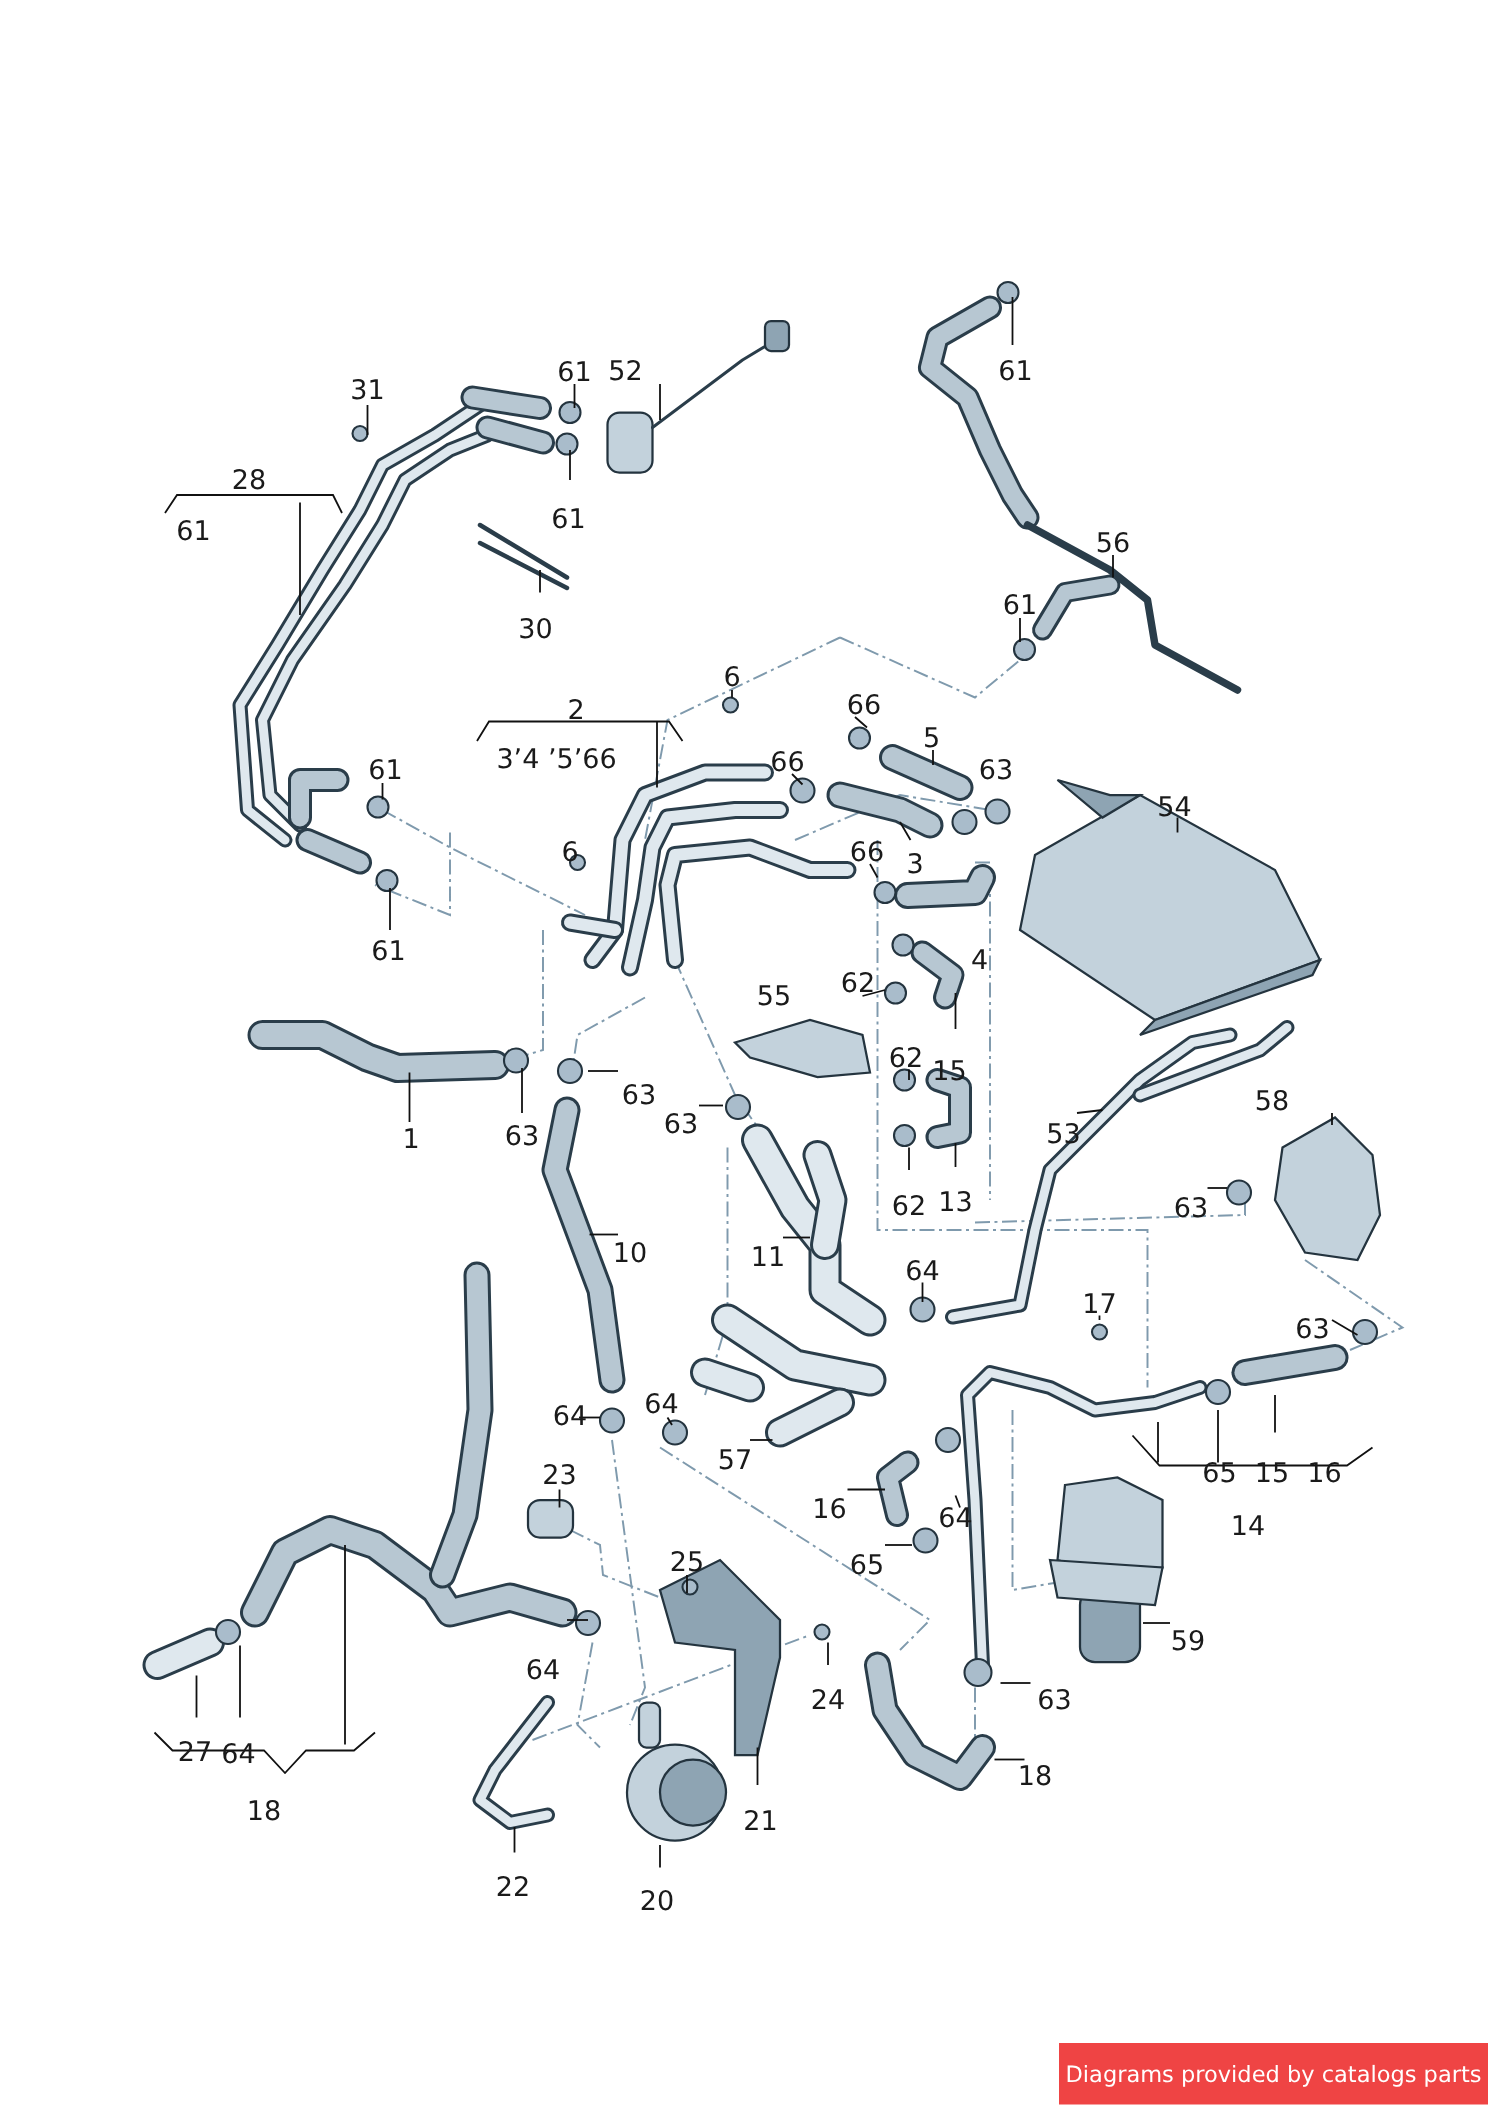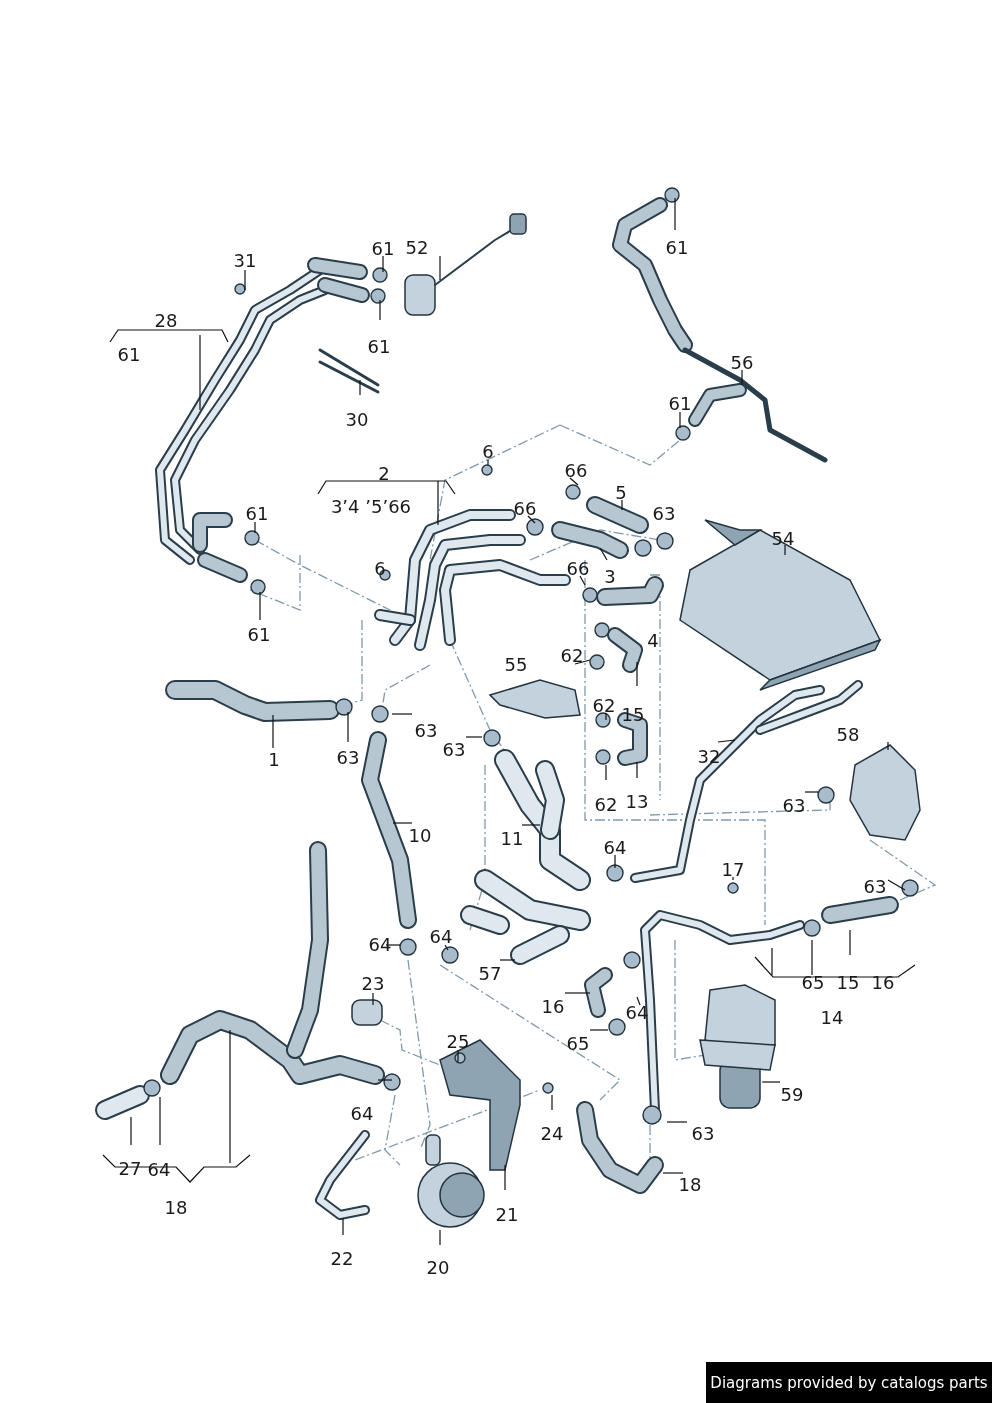--- a/index.html
+++ b/index.html
@@ -1,19 +1,19 @@
 <!DOCTYPE html>
 <html><head>
 <meta charset="utf-8">
 <style>
   html, body { margin: 0; padding: 0; background: #ffffff; }
   body { width: 992px; height: 1403px; position: relative; overflow: hidden; font-family: "DejaVu Sans", sans-serif; }
   #diagram { position: absolute; left: 0; top: 0; width: 992px; height: 1403px; }
   .lbl { position: absolute; font-size: 18px; color: #1a1a1a; line-height: 1; transform: translate(-50%, -50%); white-space: nowrap; cursor: pointer; }
-  .footer { position: absolute; left: 706px; top: 1362px; width: 286px; height: 41px; background: #000000; color: #fff; font-size: 15px; display: flex; align-items: center; justify-content: center; }
+  .footer { position: absolute; left: 706px; top: 1362px; width: 286px; height: 41px; background: #ef4444; color: #fff; font-size: 15px; display: flex; align-items: center; justify-content: center; }
   svg .hose { fill: none; stroke: #2a3d4a; stroke-linecap: round; stroke-linejoin: round; }
   svg .hosefill { fill: none; stroke: #b7c7d2; stroke-linecap: round; stroke-linejoin: round; }
   svg .pipe { fill: none; stroke: #2a3d4a; stroke-linecap: round; stroke-linejoin: round; }
   svg .pipefill { fill: none; stroke: #dfe8ee; stroke-linecap: round; stroke-linejoin: round; }
   svg .leader { stroke: #111; stroke-width: 1.2; fill: none; }
   svg .dash { stroke: #7f9aad; stroke-width: 1.3; fill: none; stroke-dasharray: 10 3 2 3; }
   svg .part { fill: #c3d2dc; stroke: #24343f; stroke-width: 1.5; }
   svg .partdark { fill: #8ea4b3; stroke: #24343f; stroke-width: 1.5; }
   svg .clamp { fill: #a9bccb; stroke: #24343f; stroke-width: 1.4; }
 </style>
@@ -322,21 +322,21 @@
 <div class="lbl" style="left:342px;top:1259px">22</div>
 <div class="lbl" style="left:373px;top:984px">23</div>
 <div class="lbl" style="left:552px;top:1134px">24</div>
 <div class="lbl" style="left:458px;top:1042px">25</div>
 <div class="lbl" style="left:176px;top:1208px">18</div>
 <div class="lbl" style="left:130px;top:1169px">27</div>
 <div class="lbl" style="left:166px;top:321px">28</div>
 <div class="lbl" style="left:357px;top:420px">30</div>
 <div class="lbl" style="left:245px;top:261px">31</div>
 <div class="lbl" style="left:417px;top:248px">52</div>
-<div class="lbl" style="left:709px;top:757px">32</div>
+<div class="lbl" style="left:709px;top:757px">53</div>
 <div class="lbl" style="left:783px;top:539px">54</div>
 <div class="lbl" style="left:516px;top:665px">55</div>
 <div class="lbl" style="left:742px;top:363px">56</div>
 <div class="lbl" style="left:490px;top:974px">57</div>
 <div class="lbl" style="left:848px;top:735px">58</div>
 <div class="lbl" style="left:792px;top:1095px">59</div>
 <div class="lbl" style="left:383px;top:249px">61</div>
 <div class="lbl" style="left:379px;top:347px">61</div>
 <div class="lbl" style="left:129px;top:355px">61</div>
 <div class="lbl" style="left:677px;top:248px">61</div>

